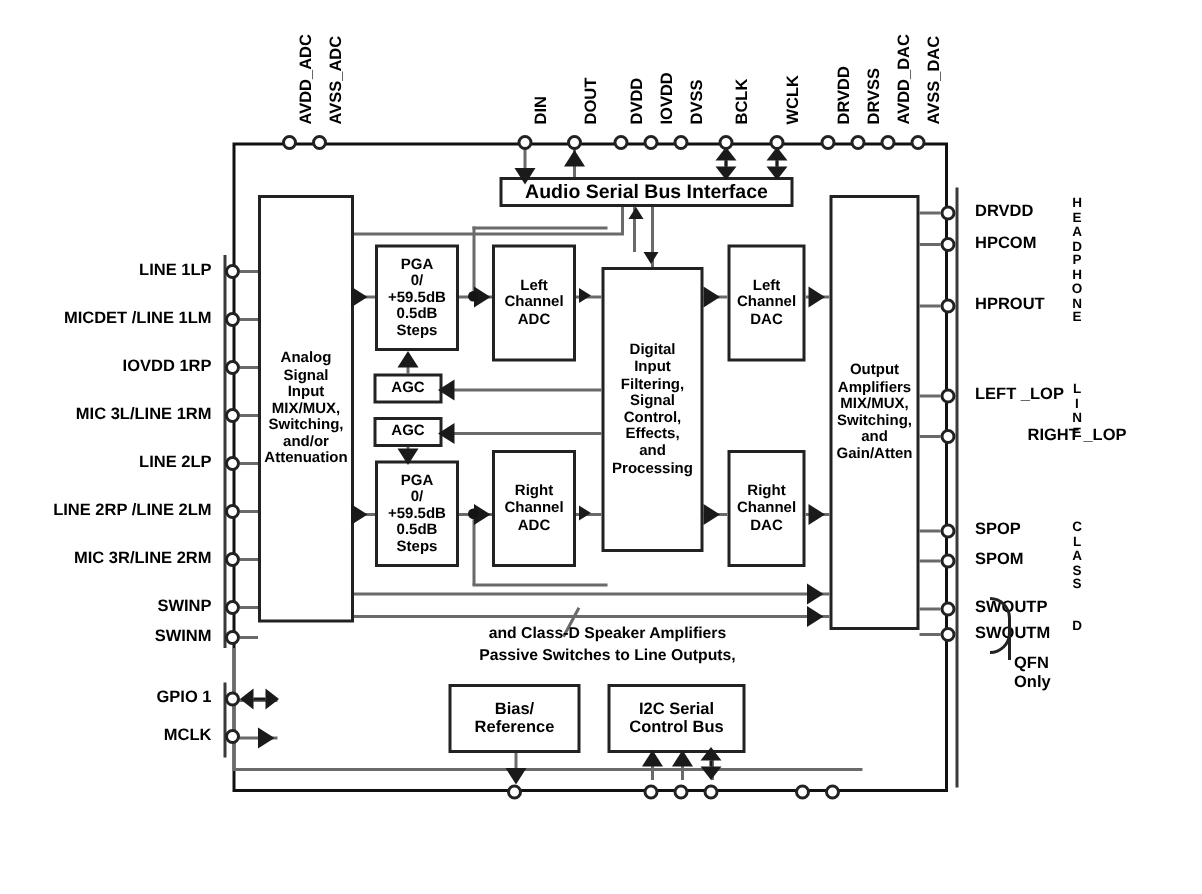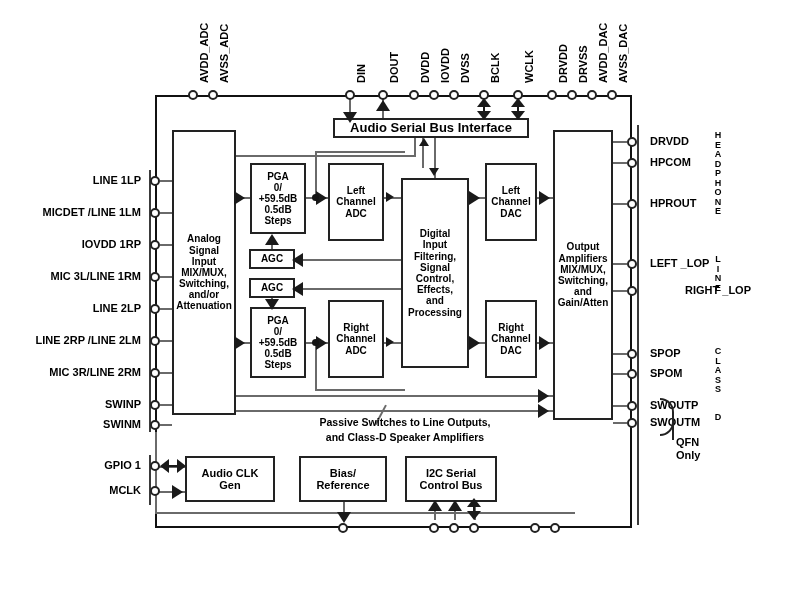--- a/index.html
+++ b/index.html
@@ -284,26 +284,20 @@
         <div>Switching,</div>
         <div>and</div>
         <div>Gain/Atten</div>
       </div>
   </div>
 
   <div class="blk" id="blk-serial" style="left:333px;top:118px;width:196px;height:20px;font-size:13px;">
     <span>Audio Serial Bus Interface</span>
   </div>
 
-  <div class="blk" id="blk-clk" style="left:185px;top:456px;width:90px;height:46px;font-size:11px;">
-    <div id="clk-text">
-        <div>Audio CLK</div>
-        <div>Gen</div>
-      </div>
-  </div>
 
   <div class="blk" id="blk-bias" style="left:299px;top:456px;width:88px;height:46px;font-size:11px;">
     <div id="bias-text">
         <div>Bias/</div>
         <div>Reference</div>
       </div>
   </div>
 
   <div class="blk" id="blk-i2c" style="left:405px;top:456px;width:92px;height:46px;font-size:11px;">
     <div id="i2c-text">
@@ -403,22 +397,22 @@
   </div>
 
   <div class="brace" style="left:660px;top:398px;width:12px;height:34px;"></div>
   <div class="ln v" style="left:672px;top:414px;height:26px;background:#222;"></div>
   <div class="lbl" id="qfn-label" style="left:676px;top:436px;font-size:11px;line-height:1.15;">
       <div>QFN</div>
       <div>Only</div>
     </div>
 
   <div class="lbl" style="left:250px;top:415px;font-size:10.5px;line-height:1.42;text-align:center;width:310px;">
+    <div>and Class-D Speaker Amplifiers</div>
     <div>Passive Switches to Line Outputs,</div>
-    <div>and Class-D Speaker Amplifiers</div>
   </div>
 
   <div class="stack" id="stack-headphone" style="left:712px;top:131px;font-size:9px;">
       <div>H</div>
       <div>E</div>
       <div>A</div>
       <div>D</div>
       <div>P</div>
       <div>H</div>
       <div>O</div>

